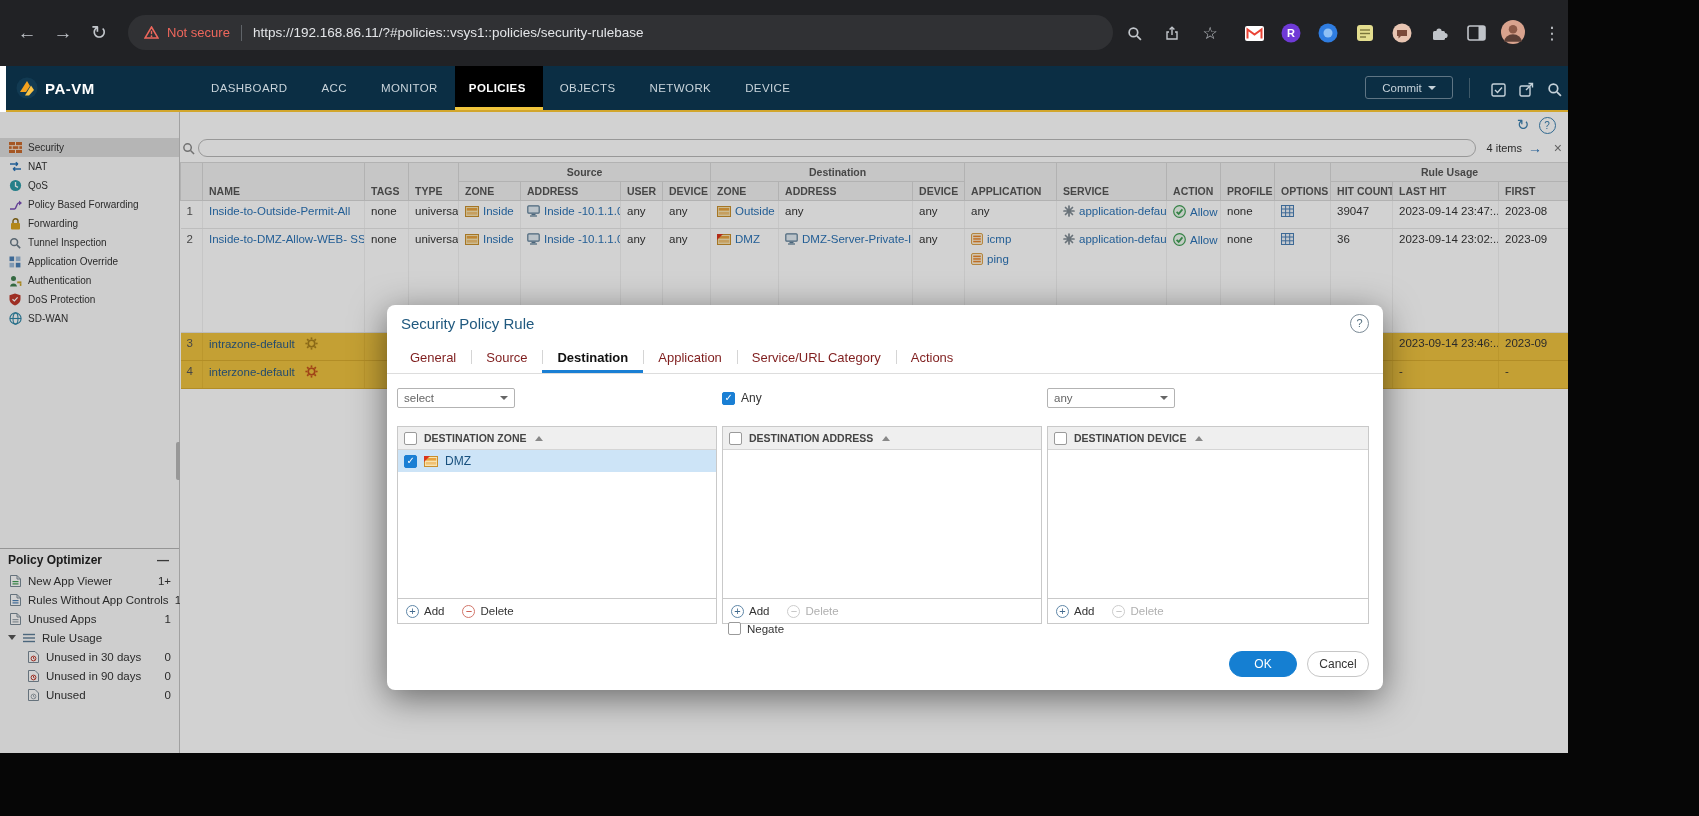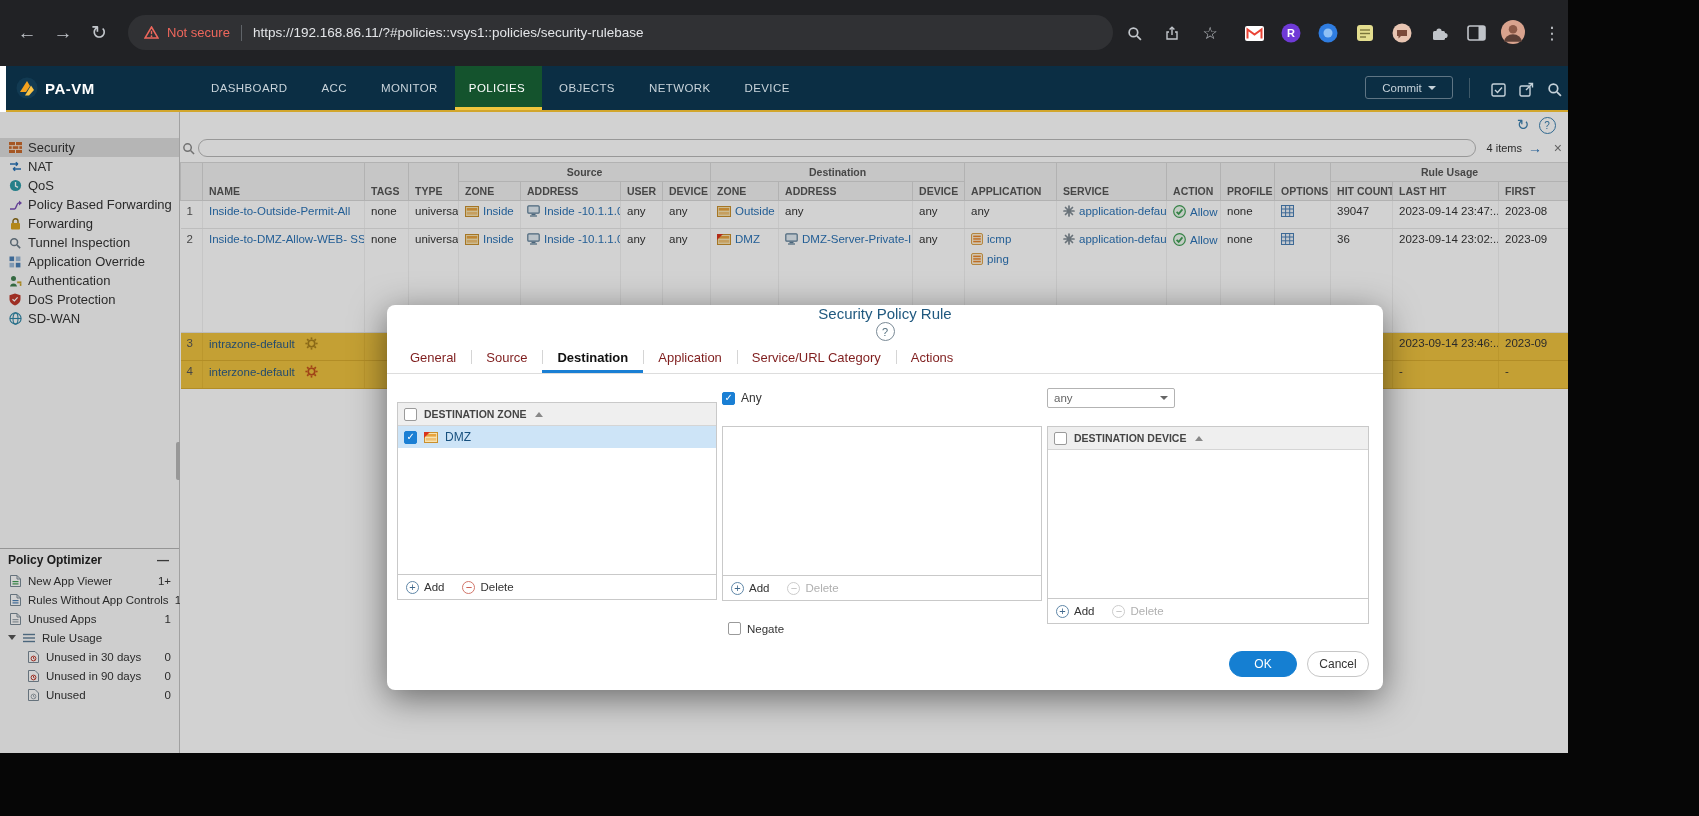--- a/index.html
+++ b/index.html
@@ -16,33 +16,33 @@
   .chrome-ic{position:absolute;top:21px;width:24px;height:24px;display:flex;align-items:center;justify-content:center;color:#c3c7cc;}
   .chrome-ic.star{font-size:17px;}
   .kebab{font-size:17px;color:#c3c7cc;}
 
   
   .pa-header{position:absolute;left:6px;top:66px;width:1568px;height:46px;background:#0b2e44;border-bottom:2px solid #d2a62c;box-sizing:border-box;}
   .pa-brand{position:absolute;left:10px;top:11px;display:flex;align-items:center;gap:7px;}
   .pa-brand-name{color:#ffffff;font-size:15px;font-weight:bold;letter-spacing:.5px;}
   .pa-nav{position:absolute;left:188px;top:0;height:44px;display:flex;}
   .pa-tab{height:44px;line-height:44px;padding:0 17px;font-size:11.5px;letter-spacing:.4px;color:#c9d4db;cursor:pointer;}
-  .pa-tab.active{background:#14532d;color:#ffffff;font-weight:normal;box-shadow:inset 0 -3px 0 #f0c53d;padding-left:14px;}
+  .pa-tab.active{background:#000000;color:#ffffff;font-weight:bold;box-shadow:inset 0 -3px 0 #f0c53d;padding-left:14px;}
   .commit-btn{position:absolute;right:121px;top:10px;height:23px;width:88px;border:1px solid #5f7584;border-radius:3px;color:#c6d2da;font-size:11.5px;display:flex;align-items:center;justify-content:center;gap:6px;box-sizing:border-box;}
   .hdr-div{position:absolute;right:104px;top:12px;width:1px;height:20px;background:#3e5968;}
   .hdr-ic{position:absolute;top:13px;width:20px;height:20px;display:flex;align-items:center;justify-content:center;color:#c6d2da;}
   .caret-d{width:0;height:0;border-left:4px solid transparent;border-right:4px solid transparent;border-top:4px solid #c6d2da;display:inline-block;}
 
   
   .sidebar{position:absolute;left:0;top:112px;width:180px;height:641px;background:#fafafa;border-right:1px solid #c4c4c4;box-sizing:border-box;}
   .main{position:absolute;left:180px;top:112px;width:1388px;height:641px;background:#ffffff;}
 
   
   .sb-list{position:absolute;left:0;top:26px;width:100%;}
-  .sb-item{height:19px;display:flex;align-items:center;gap:6px;padding:0 14px 0 8px;font-size:13px;color:#333;cursor:pointer;white-space:nowrap;}
+  .sb-item{height:19px;display:flex;align-items:center;gap:6px;padding:0 14px 0 8px;font-size:10px;color:#333;cursor:pointer;white-space:nowrap;}
   .sb-item.active{background:#dcdcdc;}
   .sb-ico{width:14px;display:flex;justify-content:center;flex:none;}
   .optimizer{position:absolute;left:0;top:436px;width:100%;border-top:1px solid #b5b5b5;}
   .opt-title{height:22px;display:flex;align-items:center;justify-content:space-between;padding:0 10px 0 8px;font-size:12px;font-weight:bold;color:#222;}
   .opt-min{color:#444;font-weight:bold;cursor:pointer;}
   .opt-item{height:19px;display:flex;align-items:center;gap:6px;padding:0 8px;font-size:11.5px;color:#333;cursor:pointer;}
   .opt-item .cnt{margin-left:auto;color:#333;}
   .opt-sub{padding-left:26px;}
   .tree-caret{width:0;height:0;border-left:4px solid transparent;border-right:4px solid transparent;border-top:5px solid #555;flex:none;}
   .collapse-handle{position:absolute;left:176px;top:442px;width:5px;height:38px;background:#b9b9b9;border-radius:2px;cursor:pointer;}
@@ -71,21 +71,21 @@
   .hico{width:13px;height:12px;flex:none;}
   .sico{width:12px;height:12px;flex:none;}
   .aico{width:13px;height:13px;flex:none;}
   .pico{width:12px;height:12px;flex:none;}
   .oico{width:13px;height:12px;}
   .gico{width:13px;height:13px;vertical-align:-2px;margin-left:10px;}
 
   
   .overlay{position:absolute;left:0;top:112px;width:1568px;height:641px;background:rgba(8,8,8,0.18);z-index:5;}
   .modal{position:absolute;left:387px;top:305px;width:996px;height:385px;background:#ffffff;border-radius:8px;box-shadow:0 8px 35px rgba(0,0,0,.5);z-index:10;box-sizing:border-box;}
-  .m-title-row{height:36px;display:flex;align-items:center;justify-content:space-between;padding:0 14px;flex-direction:column;}
+  .m-title-row{height:36px;display:flex;align-items:center;justify-content:space-between;padding:0 14px;}
   .m-title{font-size:15px;color:#20597f;}
   .m-help{width:17px;height:17px;border:1.5px solid #7a8a96;border-radius:50%;color:#55707f;font-size:11px;display:flex;align-items:center;justify-content:center;cursor:pointer;}
   .m-tabs{display:flex;height:32px;border-bottom:1px solid #dddddd;padding:0 8px;}
   .m-tab{display:flex;align-items:center;padding:0 15px;font-size:13px;color:#7f1d1d;position:relative;cursor:pointer;}
   .m-tab + .m-tab::before{content:"";position:absolute;left:0;top:9px;bottom:9px;width:1px;background:#d5d5d5;}
   .m-tab.active{font-weight:bold;color:#111;box-shadow:inset 0 -3px 0 #1a7fd4;}
   .m-body{position:relative;padding:12px 10px 0 10px;}
   .panel{position:absolute;top:12px;width:320px;}
   .panel.p1{left:10px;} .panel.p2{left:335px;} .panel.p3{left:660px;width:322px;}
   .panel-top{height:24px;display:flex;align-items:center;gap:6px;}
@@ -780,20 +780,26 @@
         <div class="m-tab">Source</div>
         <div class="m-tab active">Destination</div>
         <div class="m-tab">Application</div>
         <div class="m-tab">Service/URL Category</div>
         <div class="m-tab">Actions</div>
       </div>
 
       <div class="m-body">
 
         <div class="panel p1">
+          <div class="panel-top">
+            <span class="dropdown">
+              <span>select</span>
+              <i class="dd-caret"></i>
+            </span>
+          </div>
           <div class="listbox">
             <div class="lb-head">
               <span class="cb"></span>
               <span>DESTINATION ZONE</span>
               <i class="sort-caret"></i>
             </div>
             <div class="lb-body">
               <div class="lb-row selected">
                 <span class="cb checked"></span>
                 <svg class="zico" viewBox="0 0 14 11">
@@ -817,20 +823,25 @@
             </div>
           </div>
         </div>
 
         <div class="panel p2">
           <div class="panel-top">
             <span class="cb checked"></span>
             <span style="font-size:12px;color:#333">Any</span>
           </div>
           <div class="listbox">
+            <div class="lb-head">
+              <span class="cb"></span>
+              <span>DESTINATION ADDRESS</span>
+              <i class="sort-caret"></i>
+            </div>
             <div class="lb-body"></div>
             <div class="lb-foot">
               <span class="tool">
                   <span class="circ plus">+</span>
                   <span>Add</span>
                 </span>
               <span class="tool disabled">
                   <span class="circ minus off">−</span>
                   <span>Delete</span>
                 </span>

